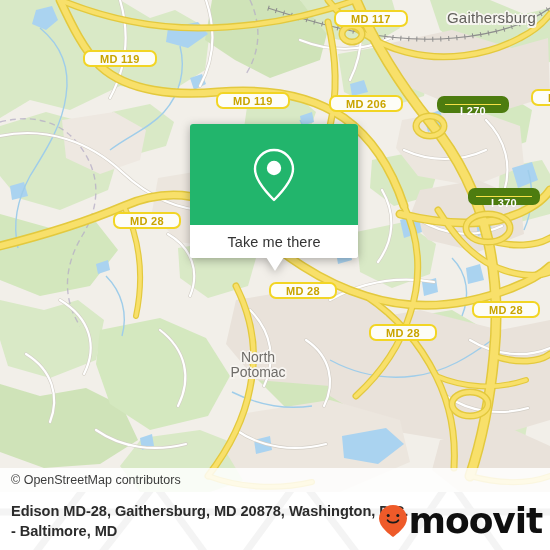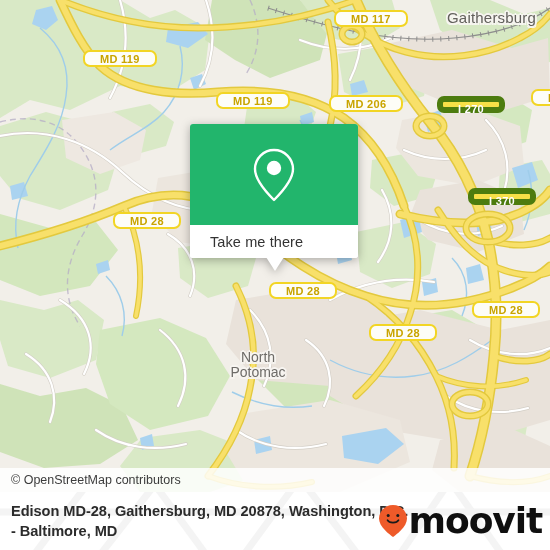--- a/index.html
+++ b/index.html
@@ -49,21 +49,21 @@
     white-space:nowrap;
     text-align:right;
   }
   .shield.state{
     background:#fdfdf7;
     border:2px solid #f2d524;
     color:#c9a400;
   }
   .shield.interstate{
     background:#f7e047;
-    border:6px solid #4d7c0f;
+    border:8px solid #4d7c0f;
     color:#ffffff;
     text-shadow:0 0 1px rgba(0,0,0,.12);
   }
 
   
   #attribution{
     position:absolute;left:0;bottom:0;width:550px;height:24px;
     background:rgba(255,255,255,.84);
     display:flex;align-items:center;
   }
@@ -79,21 +79,21 @@
   }
   #callout .card{
     width:168px;border-radius:3px;overflow:hidden;background:#fff;
   }
   #callout .card-top{
     height:101px;background:#22b56c;
     display:flex;align-items:center;justify-content:center;
   }
   #callout .card-bottom{
     height:33px;background:#ffffff;
-    display:flex;align-items:center;justify-content:flex-start;padding-left:20px;
+    display:flex;align-items:center;justify-content:center;
   }
   #callout .card-bottom .cta{
     font-size:14.5px;color:#333333;letter-spacing:.1px;
   }
   #callout .tail{
     position:absolute;left:76px;top:133px;
     width:0;height:0;
     border-left:9px solid transparent;
     border-right:9px solid transparent;
     border-top:14px solid #ffffff;

